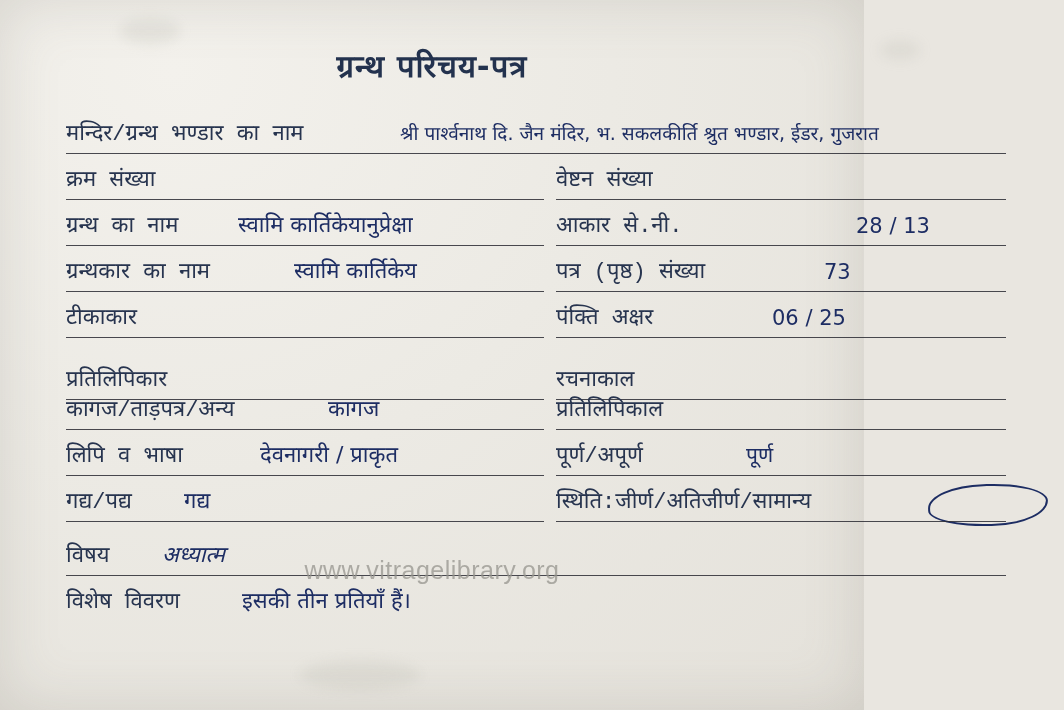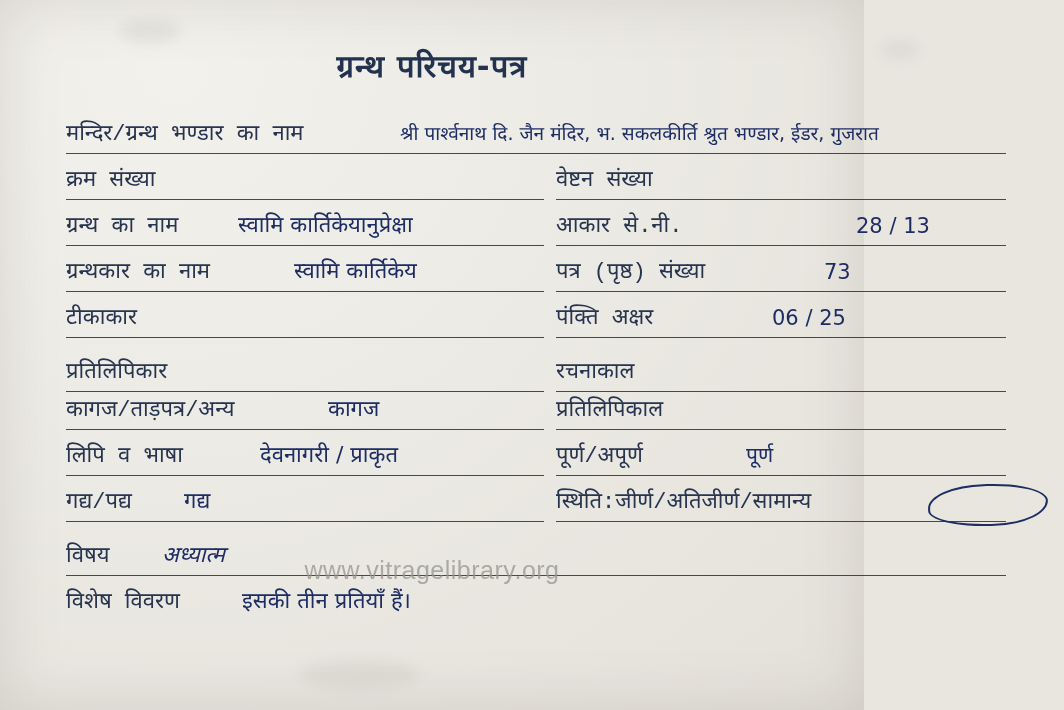--- a/index.html
+++ b/index.html
@@ -90,21 +90,21 @@
     border-bottom: 1.6px solid #2a2a33;
     opacity: 0.85;
   }
 
   
   #r0 { top: 110px; }
   #r1 { top: 156px; }
   #r2 { top: 202px; }
   #r3 { top: 248px; }
   #r4 { top: 294px; }
-  #r5 { top: 348px; }
+  #r5 { top: 356px; }
   #r6 { top: 386px; }
   #r7 { top: 432px; }
   #r8 { top: 478px; }
   #r9 { top: 532px; }
   #r10 { top: 578px; }
 
   .v-name     { left: 172px; }
   .v-size     { left: 300px; font-size: 21px; }
   .v-author   { left: 228px; }
   .v-pages    { left: 268px; font-size: 21px; }

